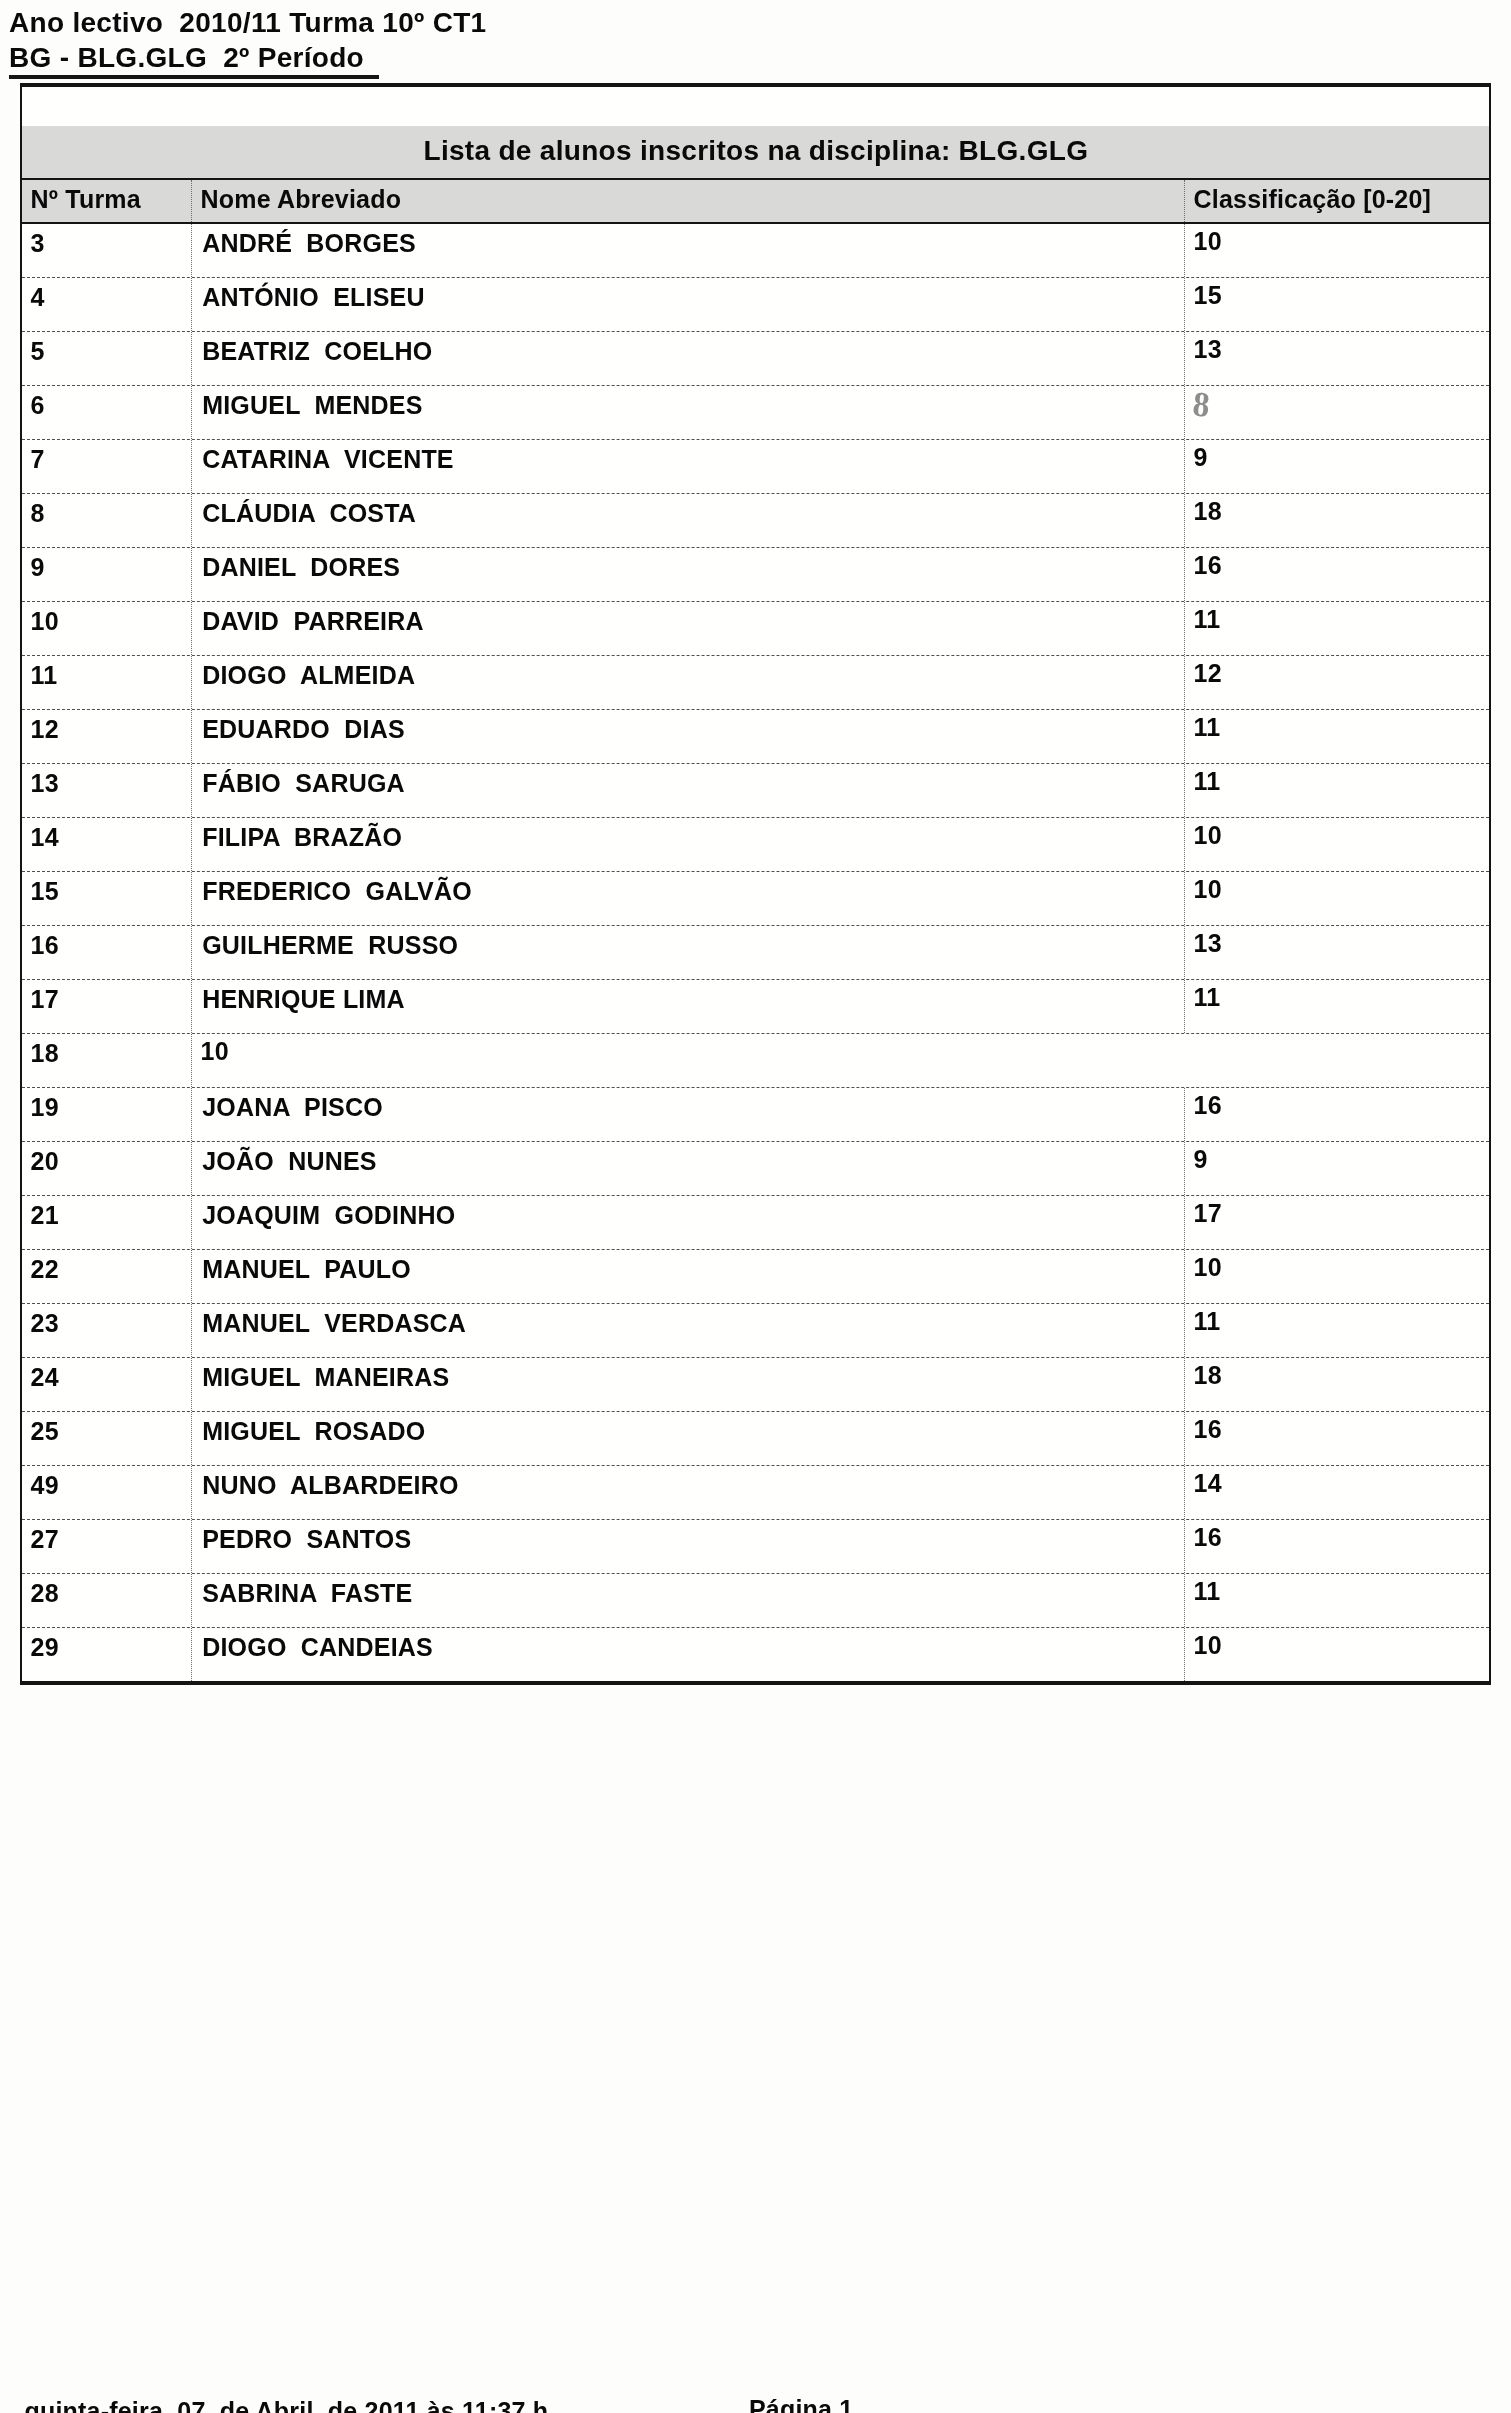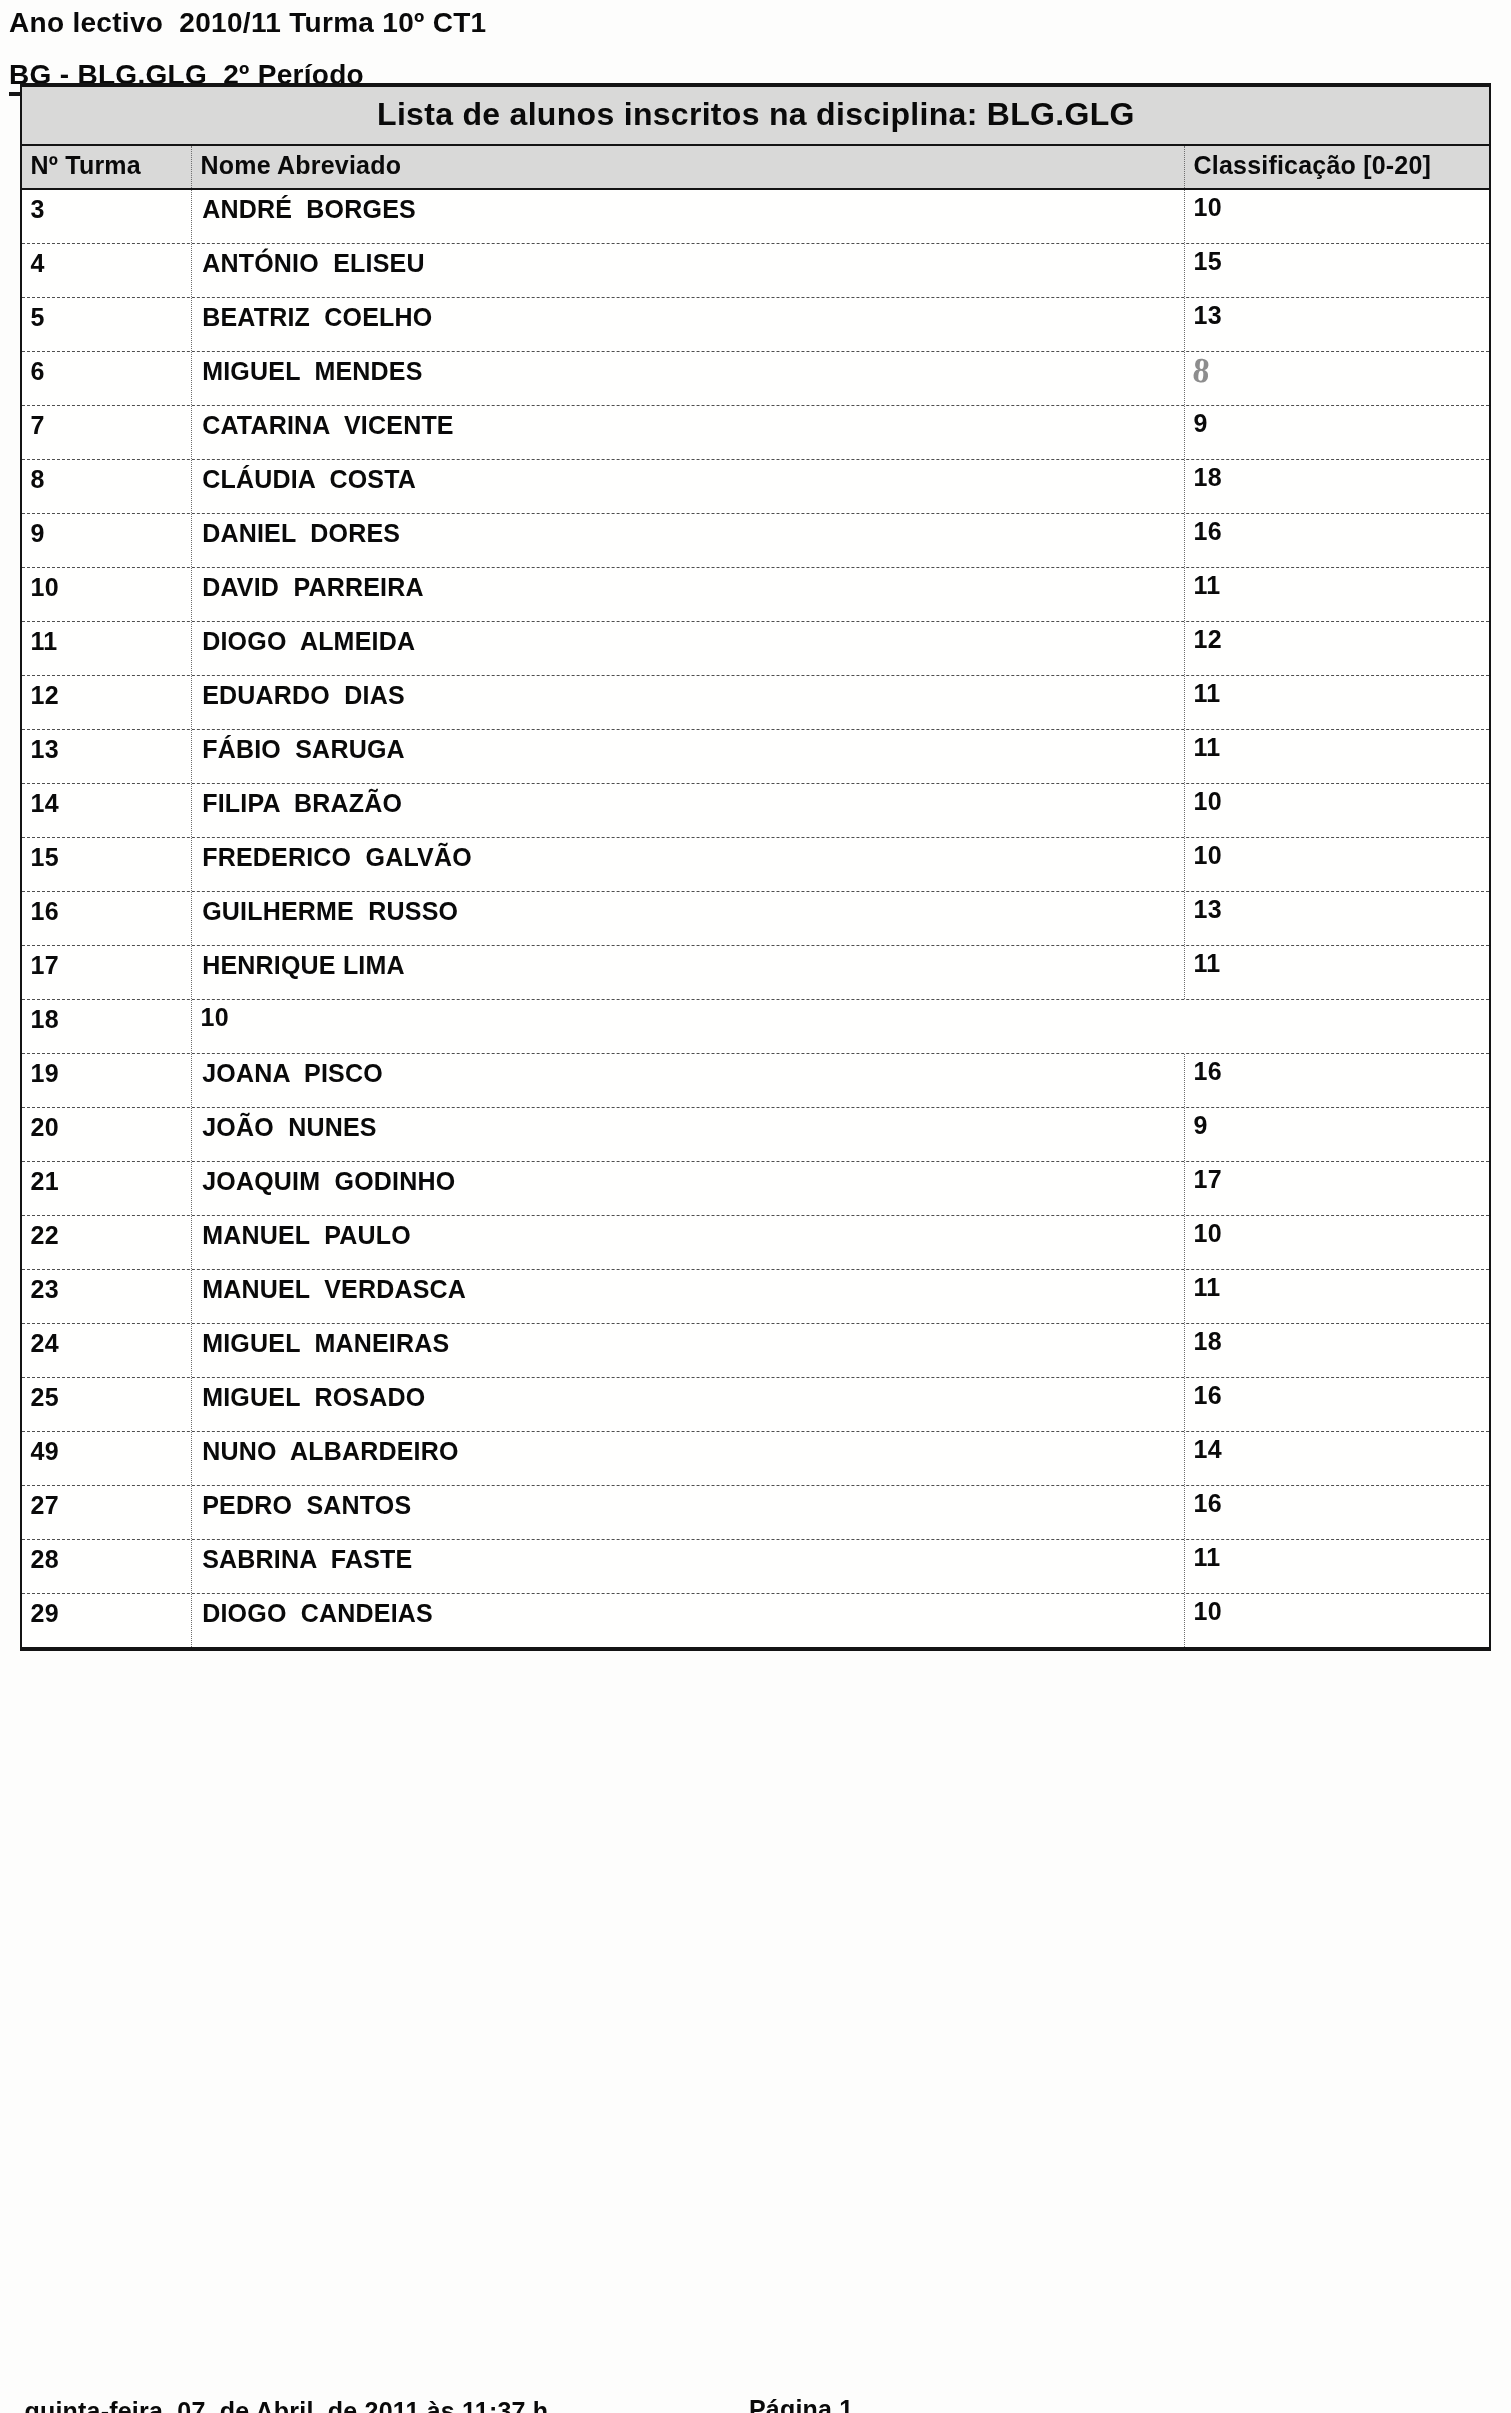--- a/index.html
+++ b/index.html
@@ -11,32 +11,33 @@
     color:#0a0a0a;
     overflow:hidden;
   }
   .doc-header{position:absolute;top:4.9px;left:9px;}
   .title-line{
     font-size:28px;font-weight:bold;letter-spacing:0.3px;white-space:pre;line-height:1.25;
   }
   .subtitle-line{
     font-size:28px;font-weight:bold;letter-spacing:0.3px;white-space:pre;
     display:inline-block;border-bottom:4.1px solid #161616;
-    padding:0 14.7px 0.8px 0;margin-top:19px;
+    padding:0 14.7px 0.8px 0;margin-top:2px;
   }
   .student-table{
     position:absolute;left:20.4px;top:83px;width:1467px;
     border:2.5px solid #141414;border-top-width:4.1px;border-bottom-width:4.1px;
     background:#fffffe;box-sizing:content-box;
   }
   .table-title-band{
     background:#d9d9d8;
     border-bottom:2.5px solid #141414;
-    text-align:center;font-weight:bold;font-size:32px;letter-spacing:0.3px;
+    text-align:center;font-weight:bold;font-size:28px;letter-spacing:0.3px;
     padding:9px 0 10.6px 0;
+    margin-top:39px;
   }
   .cols-header{
     display:flex;background:#d9d9d8;border-bottom:2.5px solid #141414;
     font-weight:bold;font-size:25px;letter-spacing:0.2px;justify-content:center;
   }
   .cols-header .hc{padding:5.7px 0 7.4px 8.2px;box-sizing:border-box;white-space:pre;}
   .c-num{width:170px;flex:none;border-right:0.8px dotted #6e6e6e;}
   .c-name{flex:1 1 auto;border-right:0.8px dotted #6e6e6e;}
   .c-grade{width:304px;flex:none;}
   .t-body .row{

